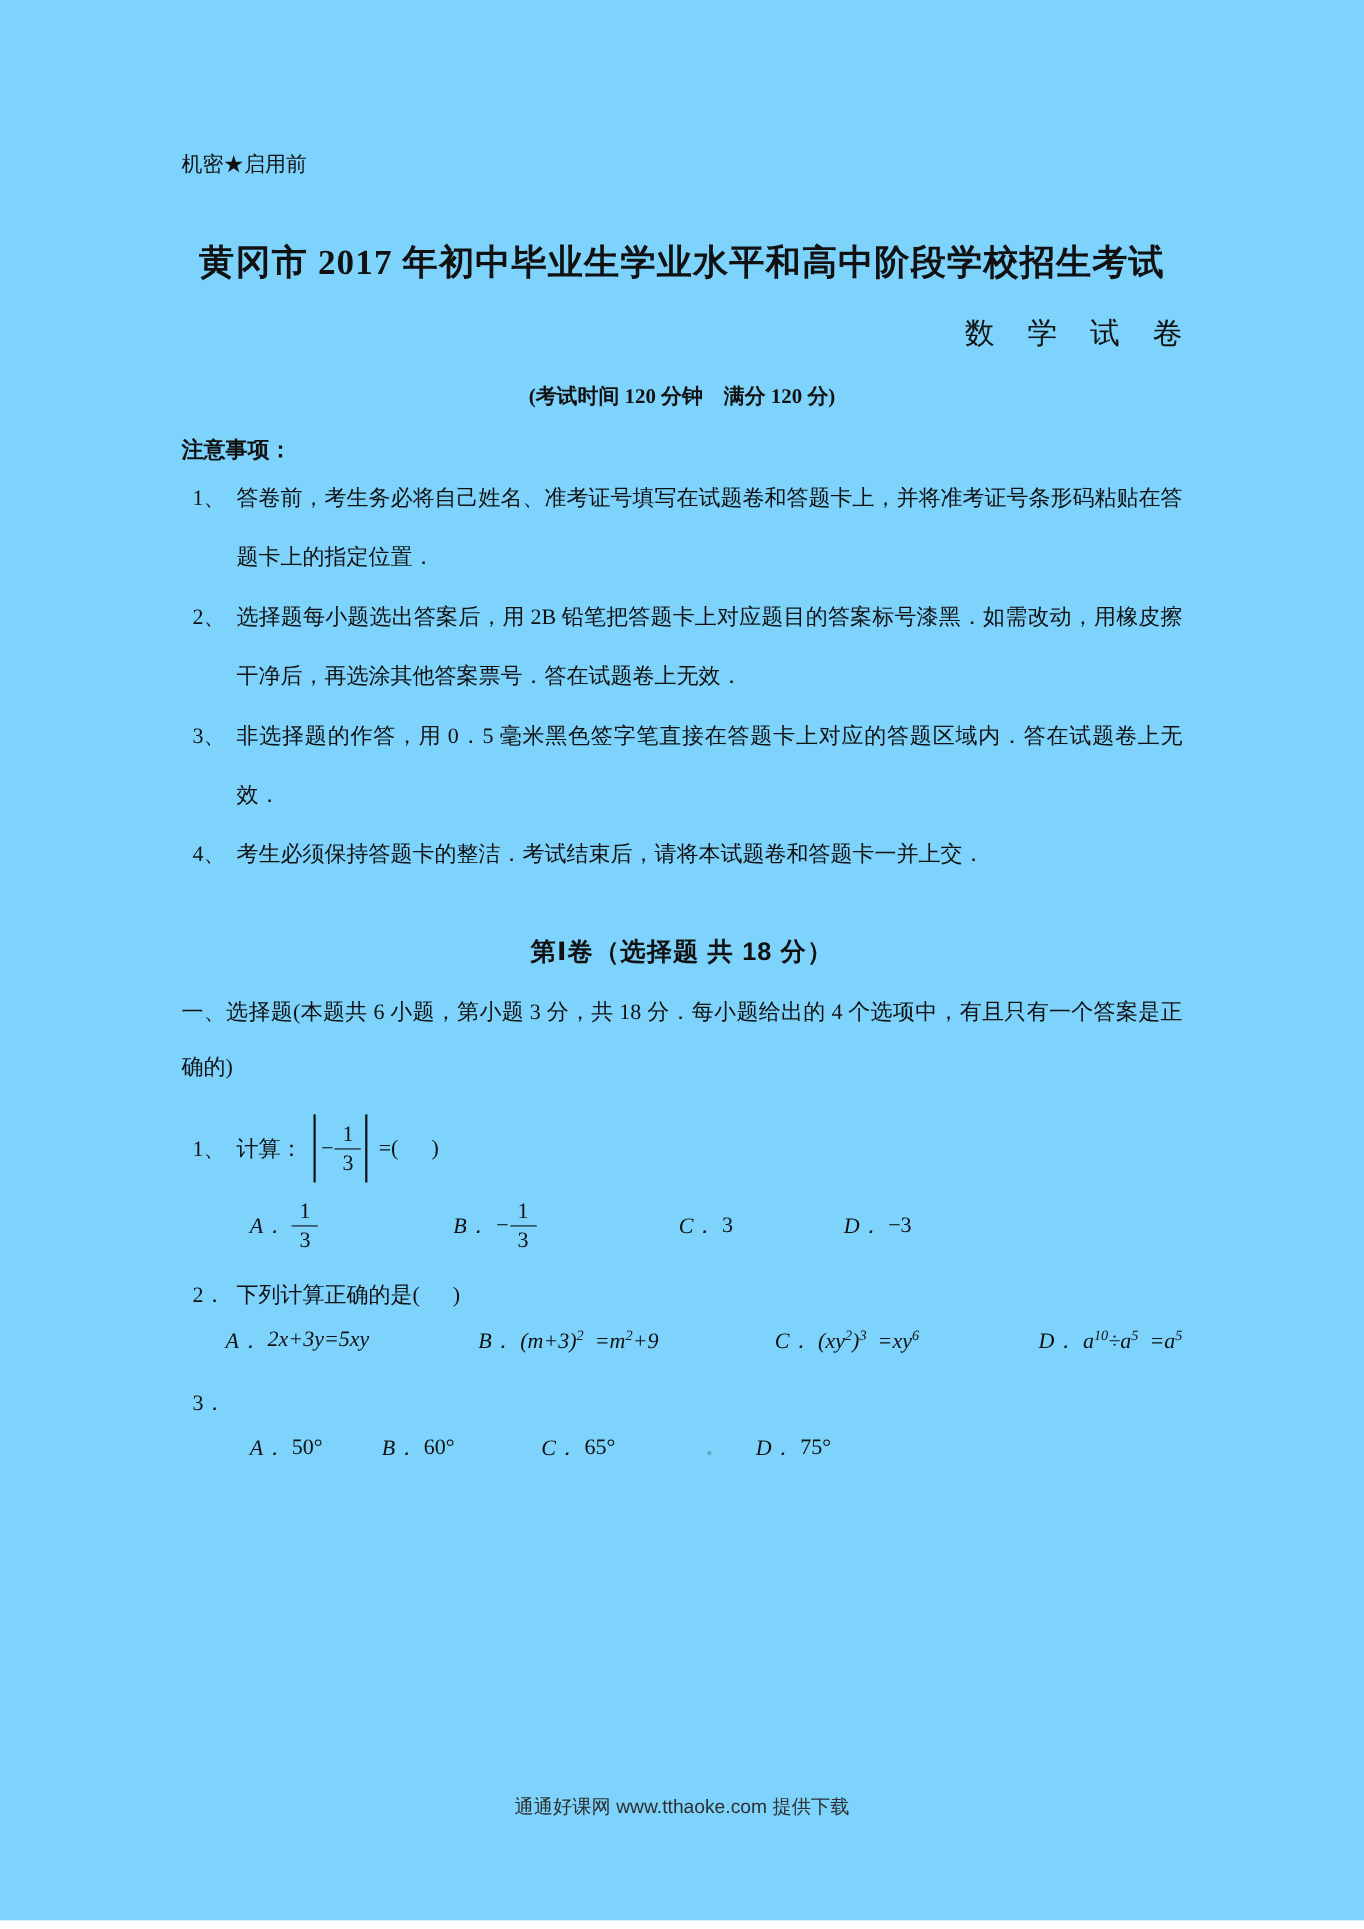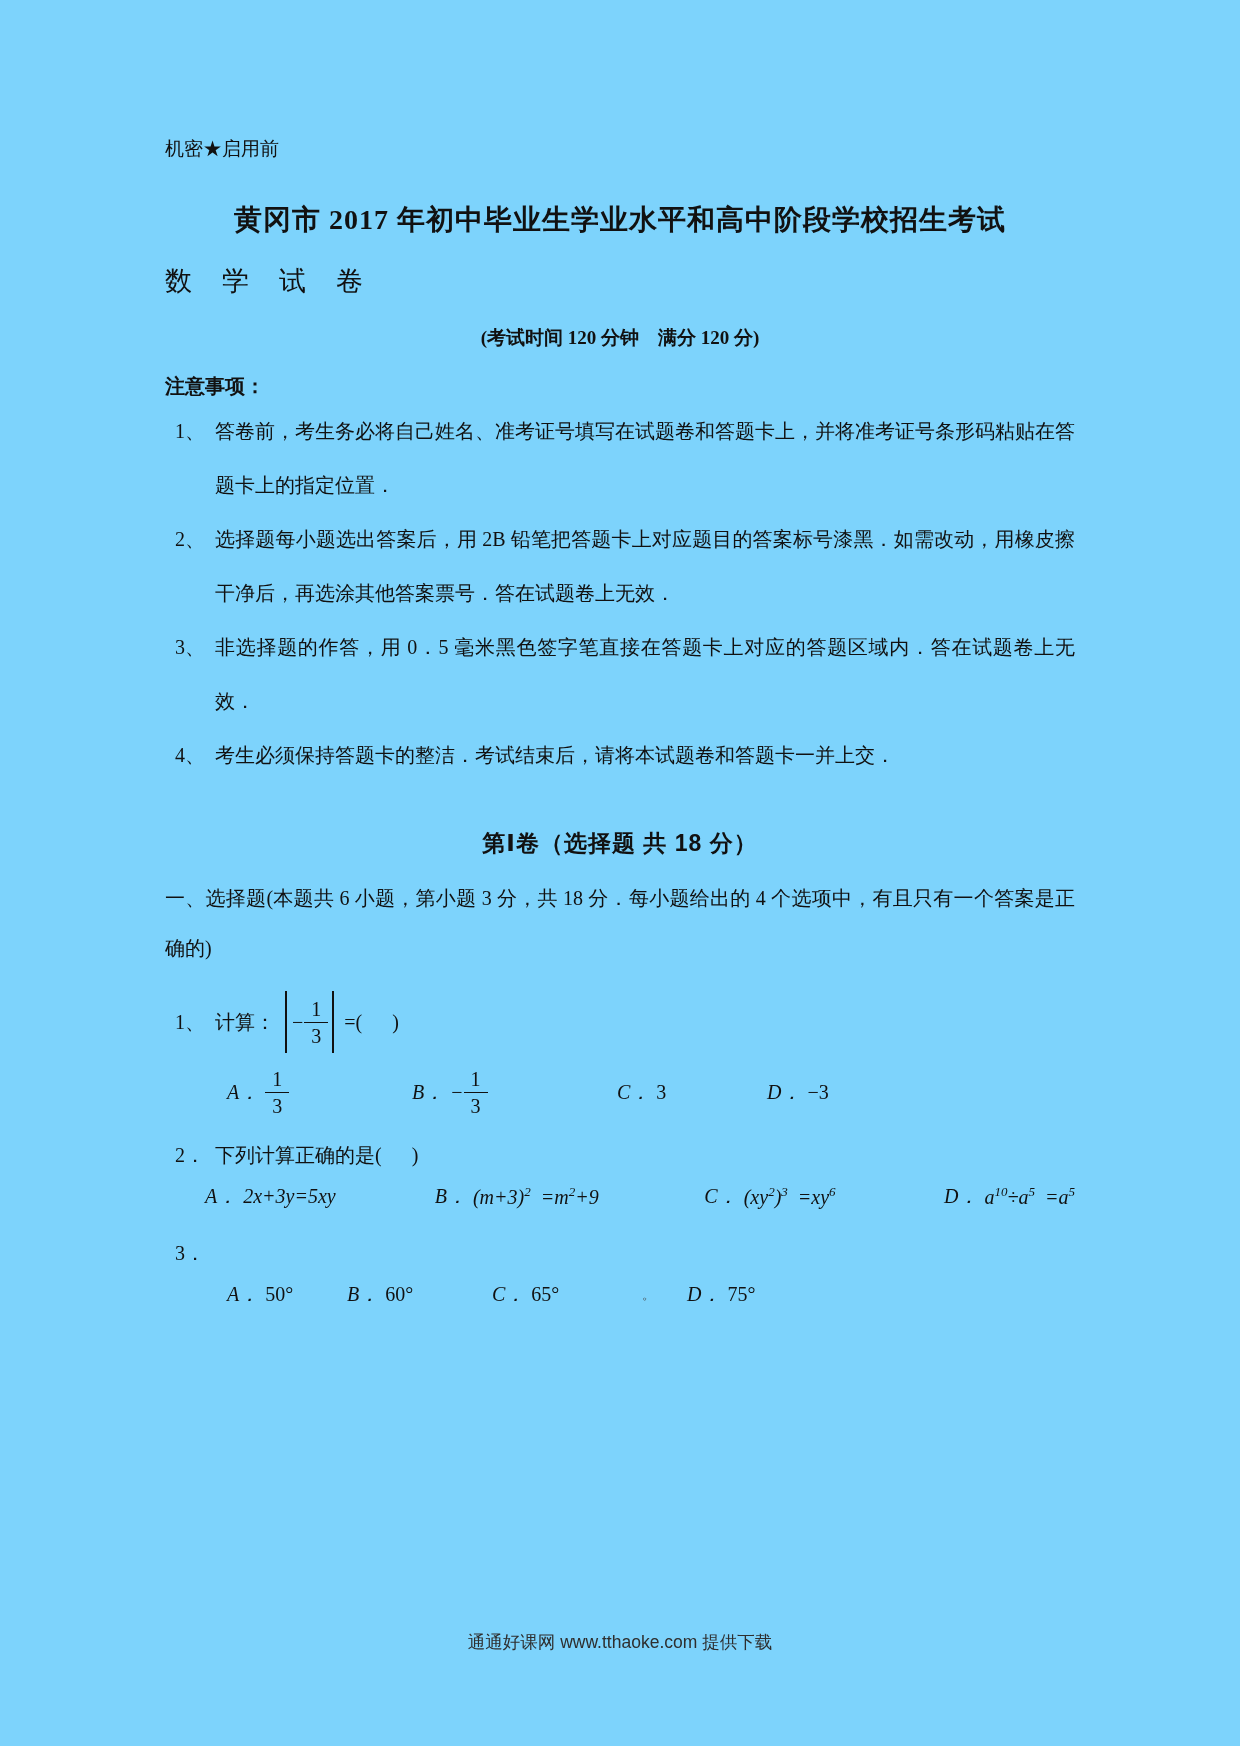--- a/index.html
+++ b/index.html
@@ -16,29 +16,29 @@
     overflow: hidden;
   }
   .content { padding: 0 165px; }
 
   .security {
     padding-top: 136px;
     font-size: 19px;
     text-align: left;
   }
   .title {
-    margin-top: 39px;
-    text-align: center;
-    font-size: 28px;
+    margin-top: 55px;
+    text-align: center;
+    font-size: 32px;
     font-weight: bold;
     letter-spacing: 1px;
   }
   .subject {
     margin-top: 24px;
-    text-align: left;
+    text-align: right;
     font-size: 27px;
     letter-spacing: 30px;
     margin-right: -30px;
   }
   .meta {
     margin-top: 26px;
     text-align: center;
     font-size: 19px;
     font-weight: bold;
   }

